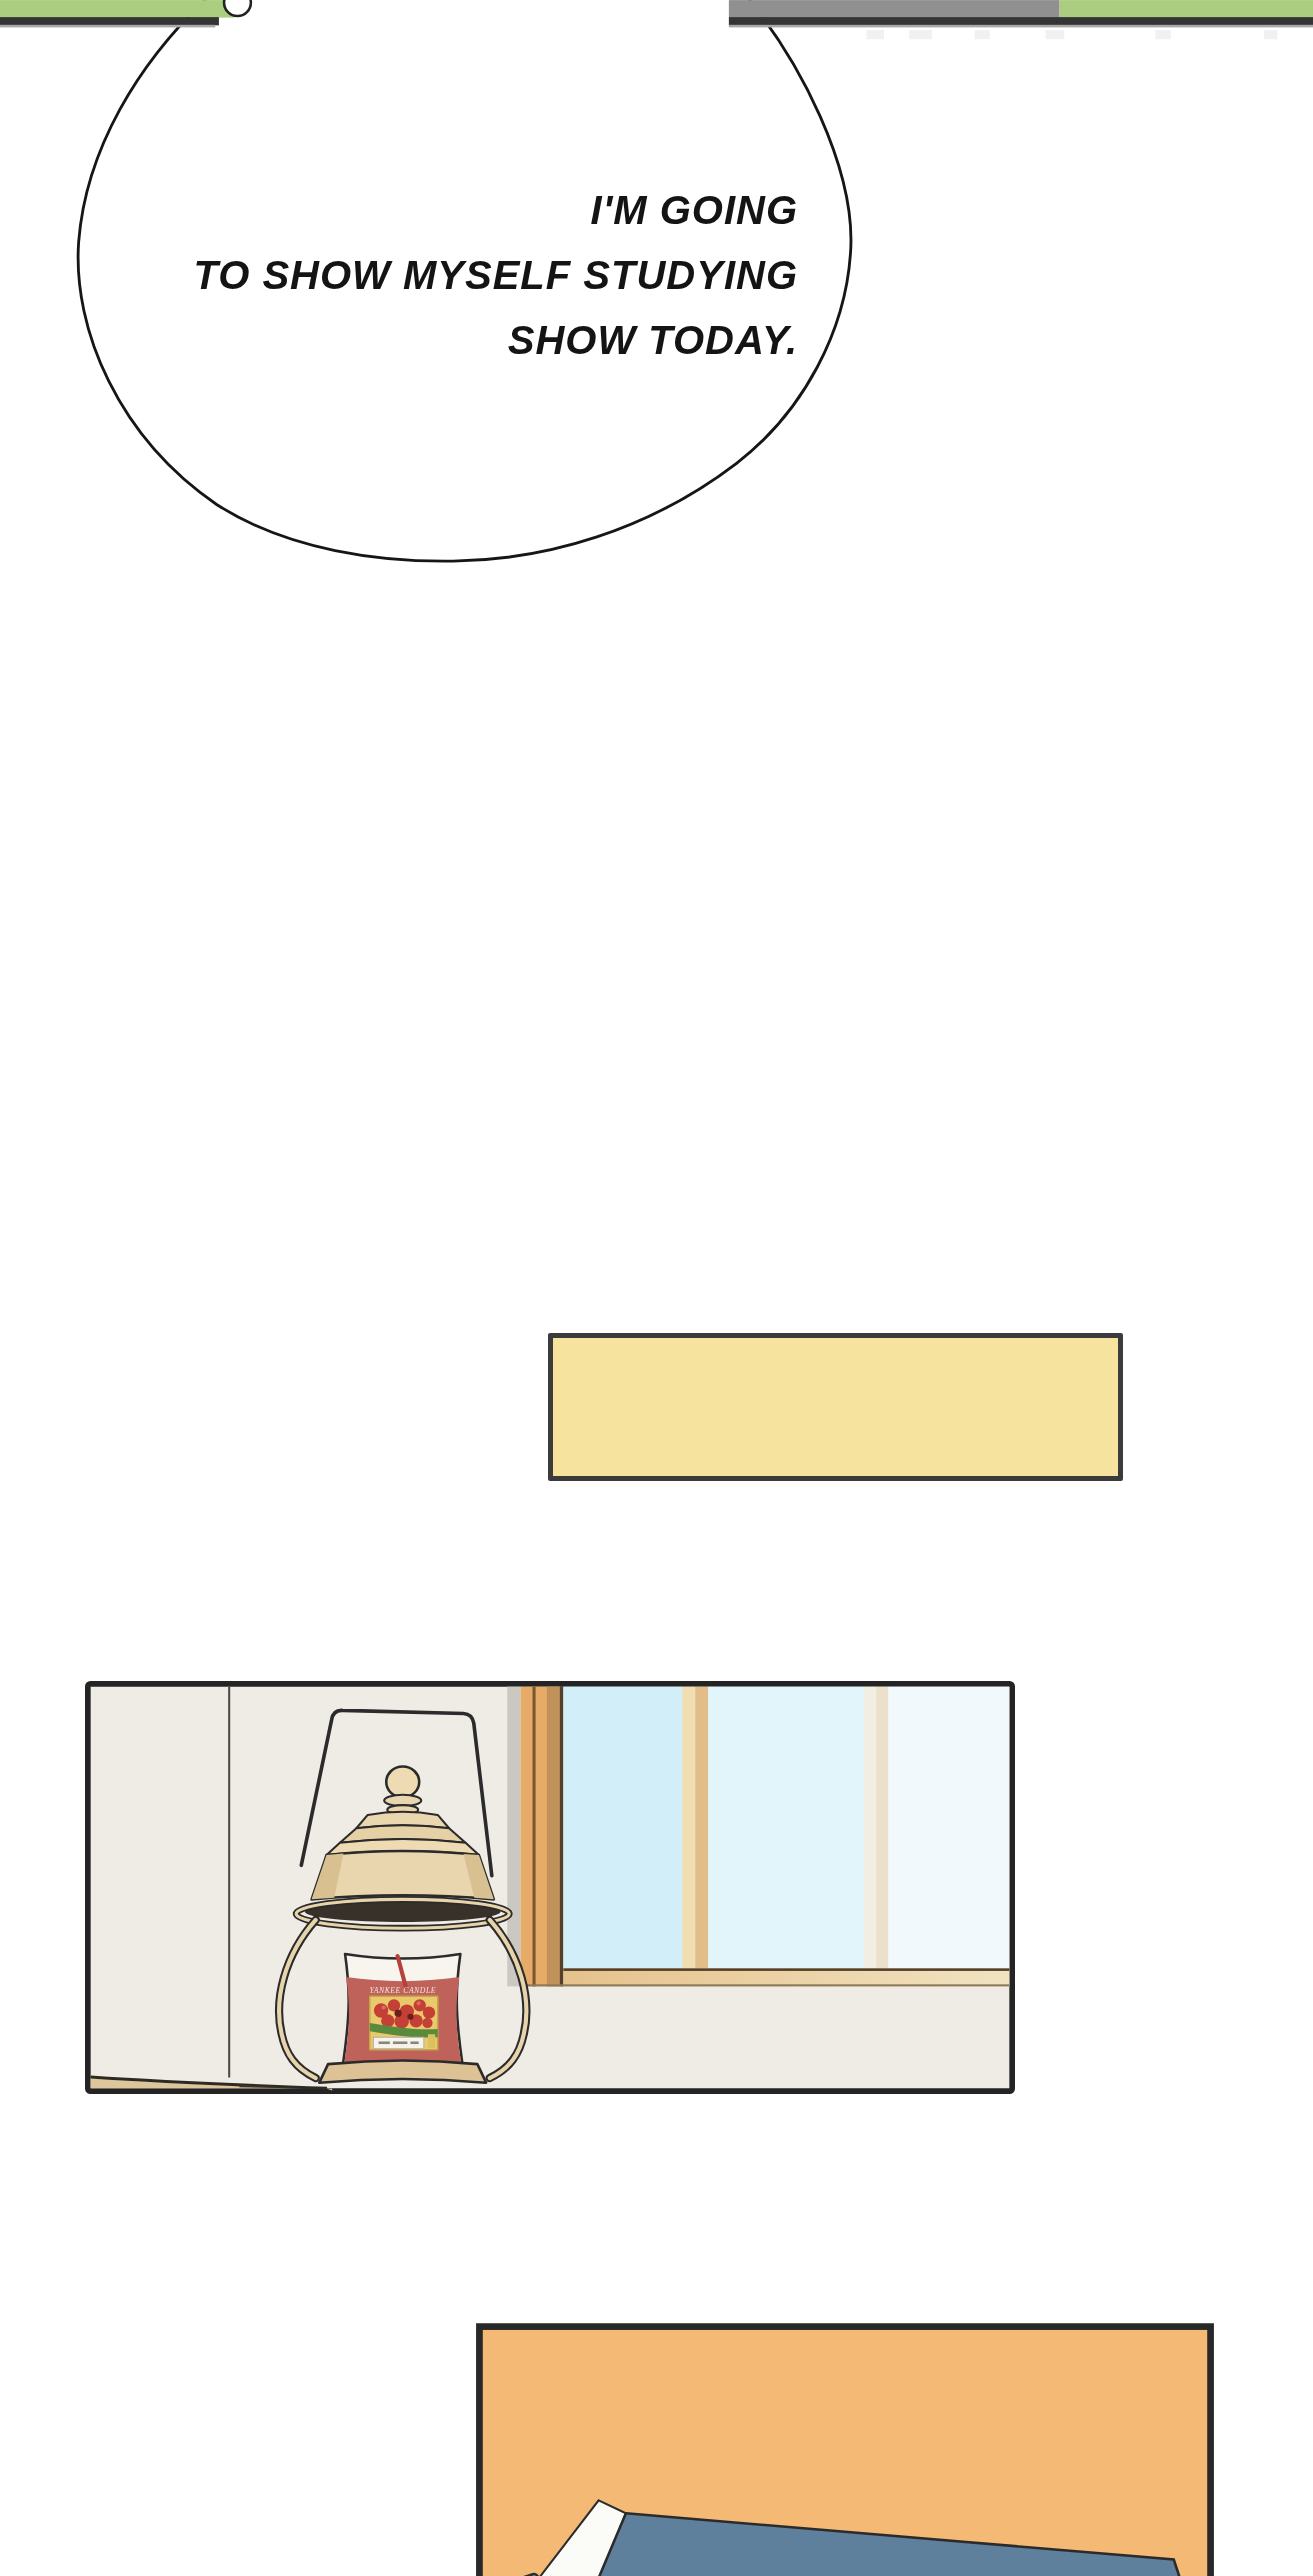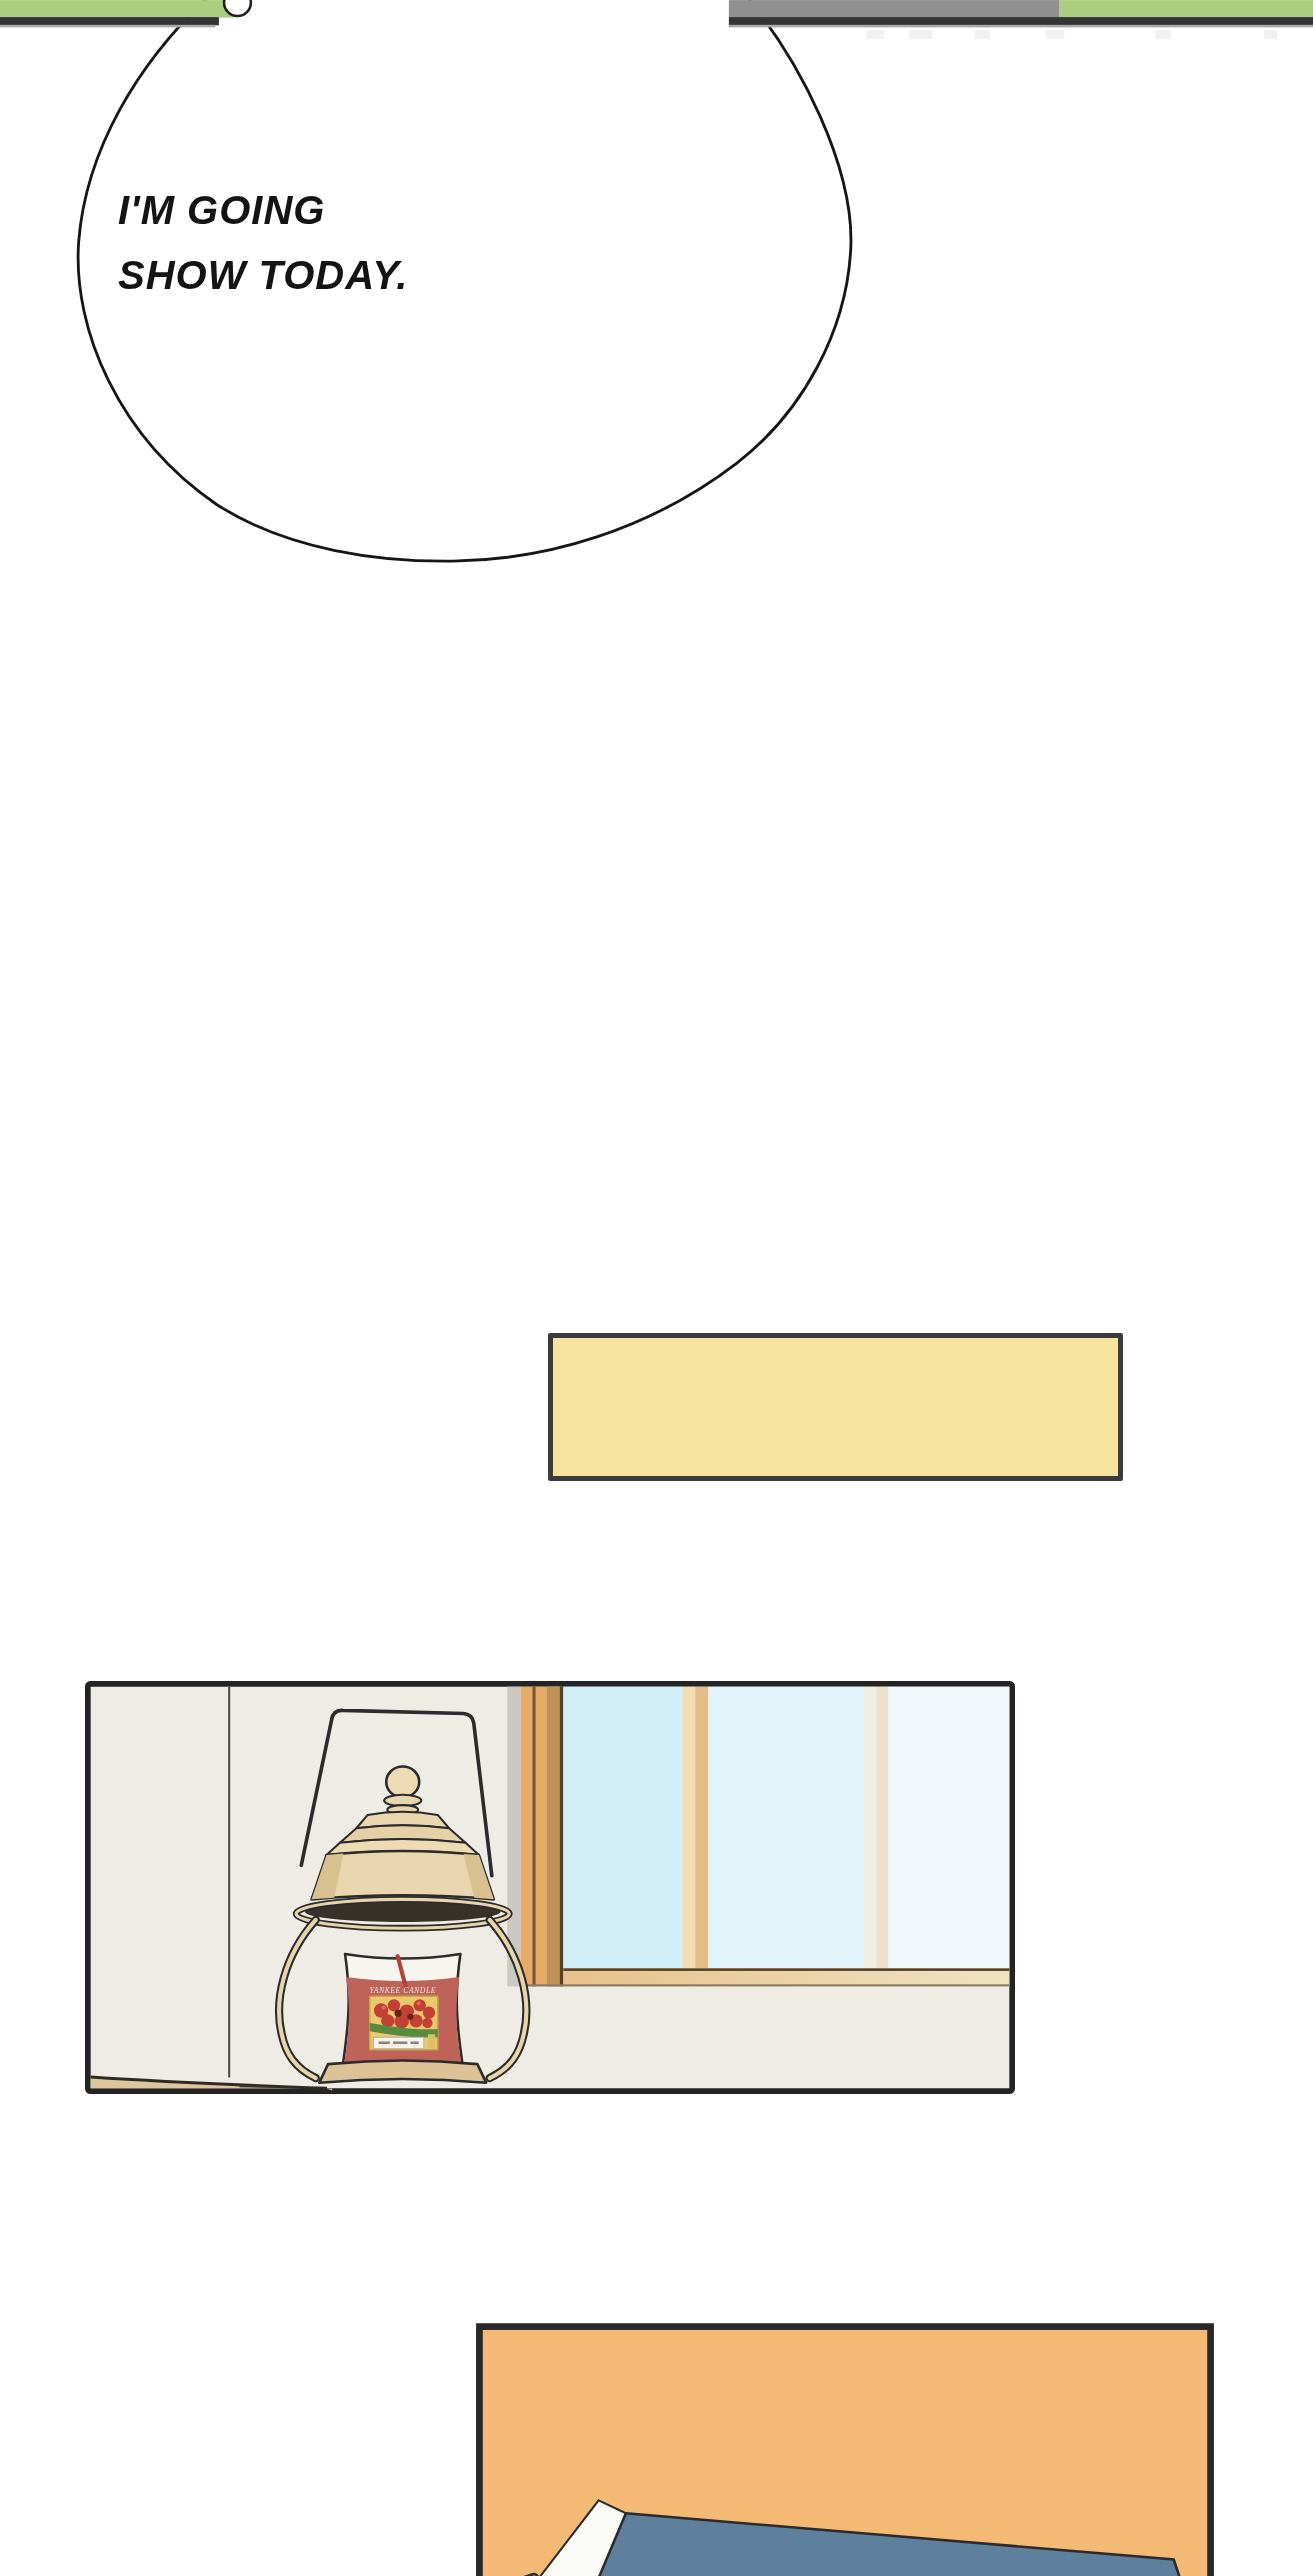--- a/index.html
+++ b/index.html
@@ -4,21 +4,21 @@
 <style>
   html,body{margin:0;padding:0;background:#ffffff;}
   .page{
     position:relative;width:1313px;height:2638px;overflow:hidden;
     background:#ffffff;font-family:"Liberation Sans",sans-serif;
   }
   .abs{position:absolute;}
   
   .bubble-text{
     position:absolute;left:118px;top:178px;width:680px;
-    text-align:left;font-weight:bold;font-style:italic;
+    text-align:right;font-weight:bold;font-style:italic;
     font-size:40px;line-height:65px;letter-spacing:1px;color:#141414;
     z-index:3;
   }
   .bubble-text span{display:block;white-space:nowrap;}
   
   .caption-box{
     position:absolute;left:548px;top:1333px;width:575px;height:148px;
     box-sizing:border-box;background:#f6e49e;border:5.2px solid #3b3b3b;
     border-radius:2.1px;z-index:2;
   }
@@ -55,20 +55,21 @@
       <rect x="1765" y="58" width="44" height="18"></rect>
       <rect x="1892" y="58" width="30" height="18"></rect>
       <rect x="2030" y="58" width="36" height="18"></rect>
       <rect x="2243" y="58" width="30" height="18"></rect>
       <rect x="2454" y="58" width="26" height="18"></rect>
     </g>
   </svg>
 
   <div class="bubble-text">
     <span>I'M GOING</span>
+    <span>TO SHOW MYSELF STUDYING</span>
     <span>SHOW TODAY.</span>
   </div>
 
   <div class="caption-box">
     <span></span>
   </div>
 
   <svg class="abs z1" style="left:85px;top:1681px" width="930" height="413" viewBox="0 0 1806 802">
 
     <rect x="5.5" y="5.5" width="1795" height="791" rx="5" stroke="#242424" stroke-width="11" fill="#efece6"></rect>

